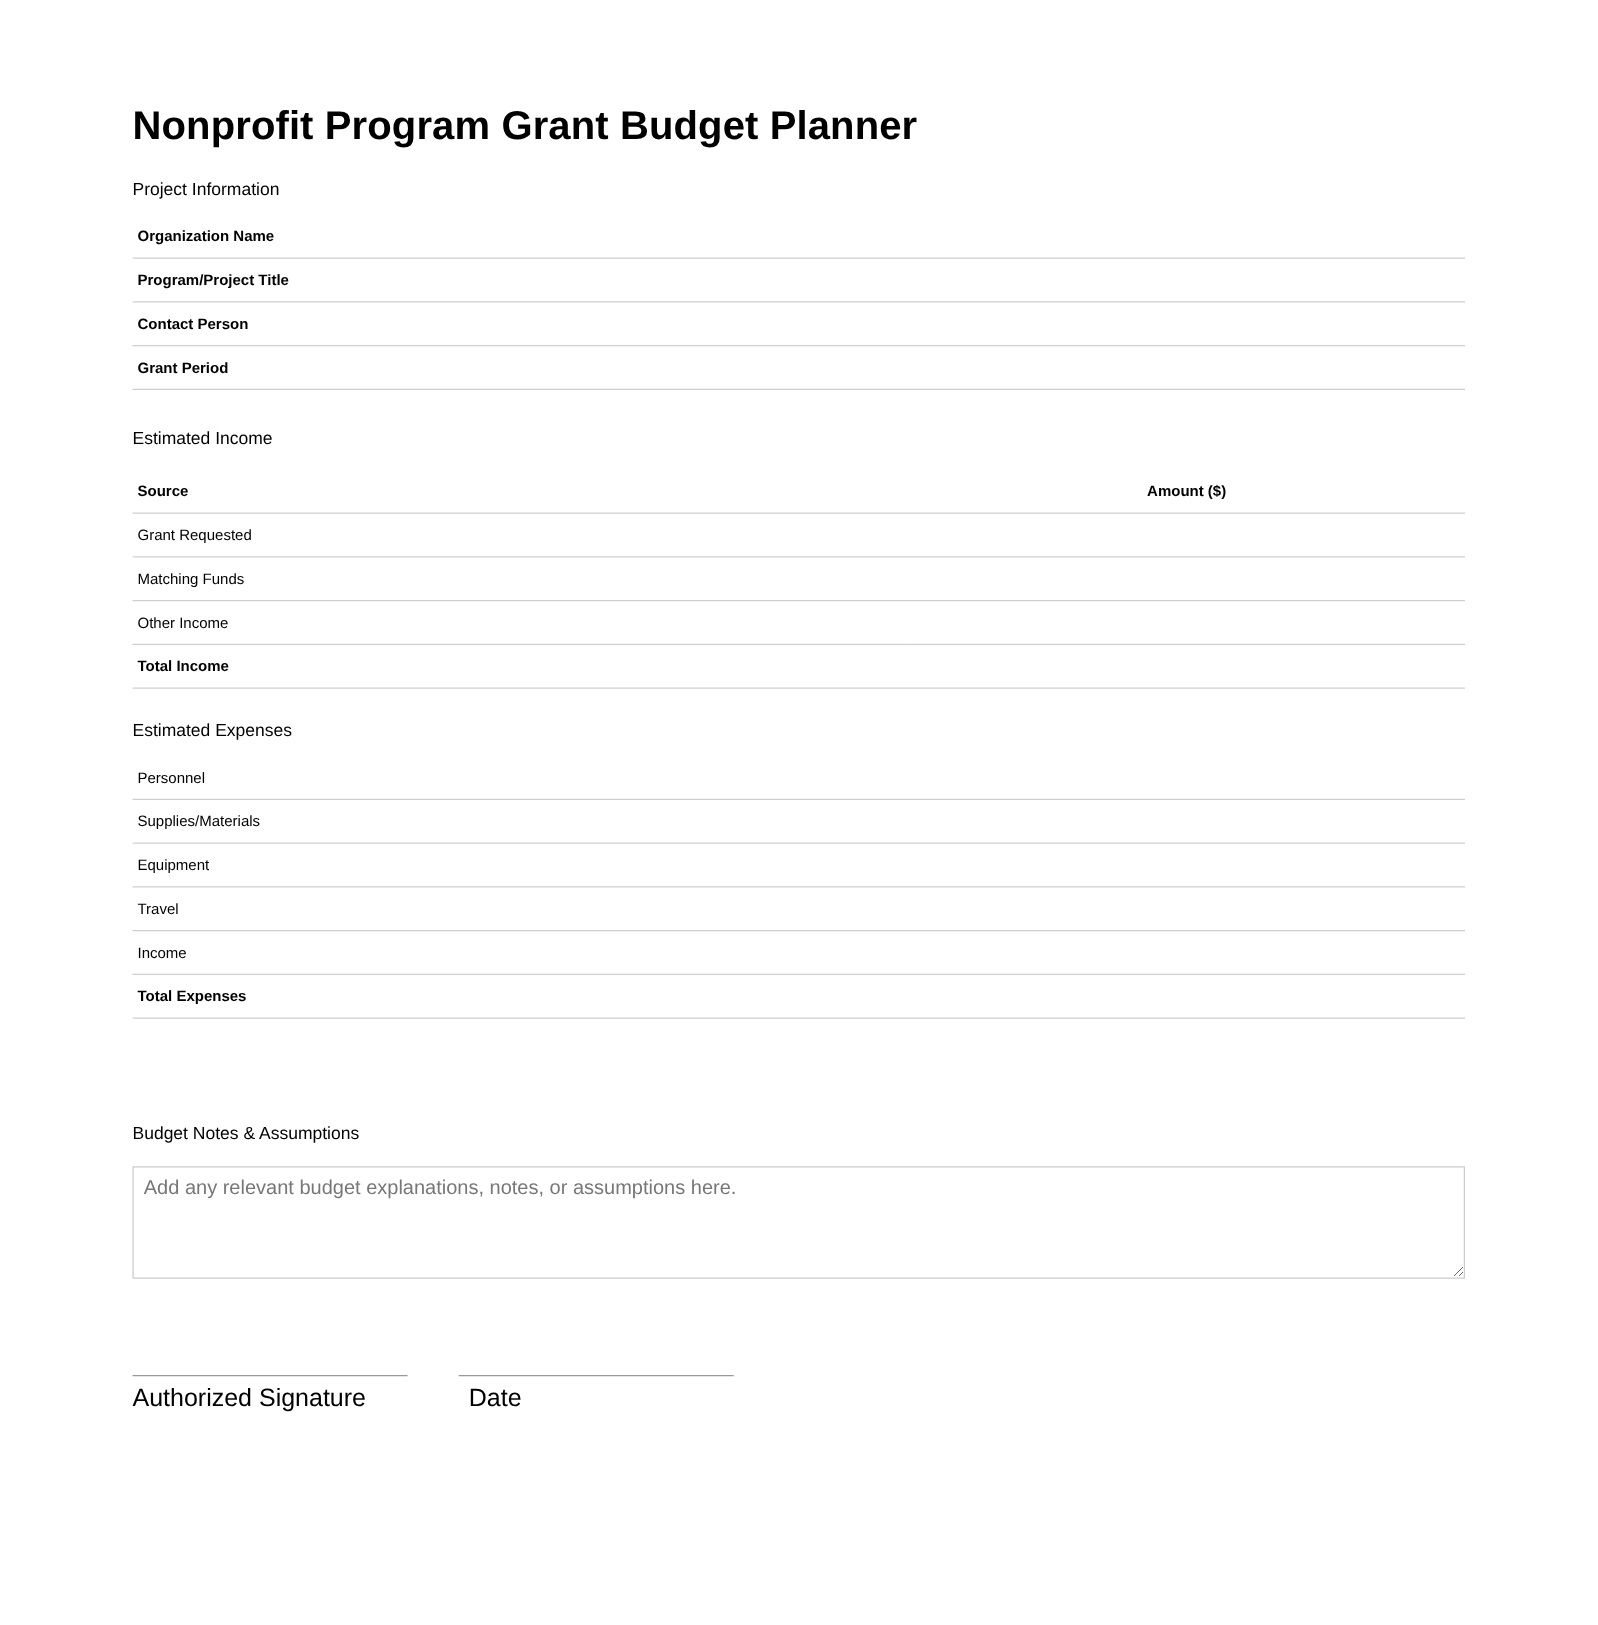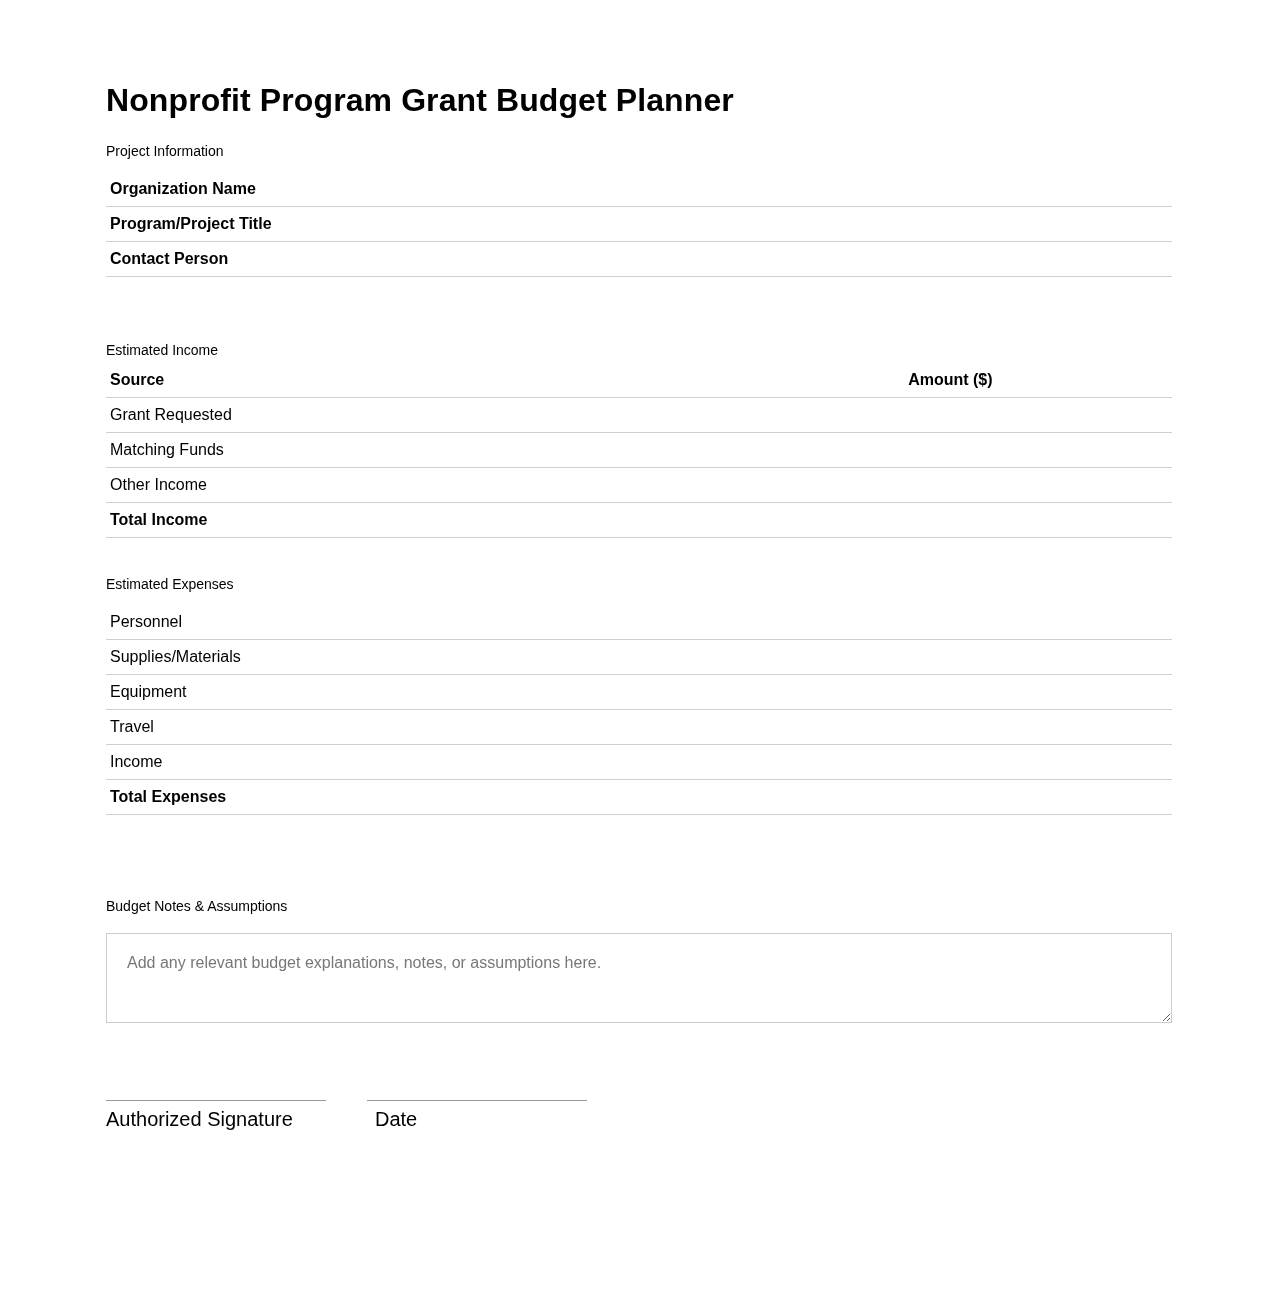--- a/index.html
+++ b/index.html
@@ -1,26 +1,26 @@
 <!DOCTYPE html>
 <html><head>
 <meta charset="utf-8">
 <style>
   html, body { margin:0; padding:0; background:#fff; }
   body { width:1278px; height:1300px; font-family:"Liberation Sans", sans-serif; color:#000; position:relative; }
   .page { position:absolute; left:106px; top:0; width:1066px; }
   h1 { font-size:32px; font-weight:bold; margin:0; position:absolute; top:82px; left:0; white-space:nowrap; letter-spacing:0.1px; }
   .section-title { font-size:14px; font-weight:normal; margin:0; position:absolute; left:0; }
-  table { border-collapse:collapse; width:1066px; position:absolute; left:0; font-size:16px; }
+  table { border-collapse:collapse; width:1066px; position:absolute; left:0; font-size:12px; }
   td, th { padding:0 4px; height:34px; border-bottom:1px solid #cfcfcf; text-align:left; vertical-align:middle; }
   th { font-weight:bold; }
   .r { text-align:center; }
   .bold { font-weight:bold; }
   .exp th { height:50px; line-height:18px; }
-  textarea { position:absolute; left:0; width:1066px; height:90px; box-sizing:border-box; border:1px solid #ccc; font-family:"Liberation Sans", sans-serif; font-size:16px; padding:20px; resize:both; color:#0c4a6e; }
+  textarea { position:absolute; left:0; width:1066px; height:90px; box-sizing:border-box; border:1px solid #ccc; font-family:"Liberation Sans", sans-serif; font-size:16px; padding:8px; resize:both; color:#0c4a6e; }
   textarea::placeholder { color:#777; }
   .sig { position:absolute; top:1100px; width:220px; border-top:1px solid #999; }
   .sig span { display:block; font-size:20px; margin-top:7px; }
 </style>
 </head>
 <body>
 
 <div class="page">
   <h1>Nonprofit Program Grant Budget Planner</h1>
 
@@ -29,25 +29,28 @@
     <tbody>
         <tr>
           <td class="bold">Organization Name</td>
         </tr>
     <tr>
           <td class="bold">Program/Project Title</td>
         </tr>
     <tr>
           <td class="bold">Contact Person</td>
         </tr>
+    <tr>
+          <td class="bold">Grant Period</td>
+        </tr>
   </tbody>
     </table>
 
   <h2 class="section-title" style="top:342px;">Estimated Income</h2>
-  <table style="top:363px;">
+  <table style="top:376px;">
     <tbody>
         <tr>
       <th>Source</th>
       <th class="r">Amount ($)</th>
     </tr>
     <tr>
       <td>Grant Requested</td>
       <td class="r"></td>
     </tr>
     <tr>

